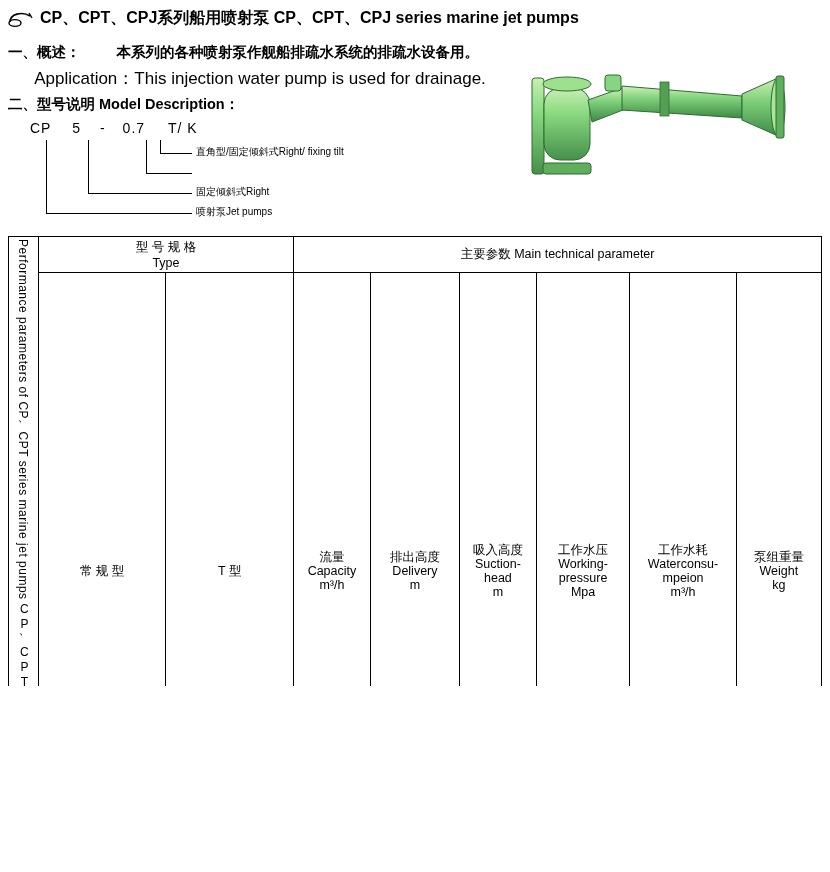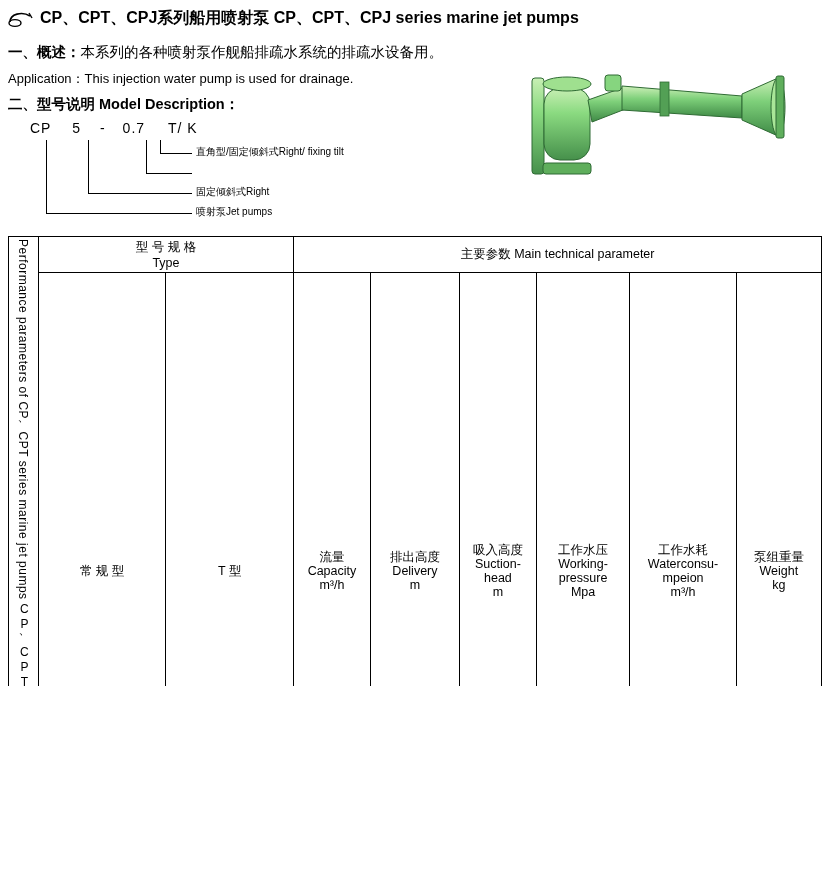--- a/index.html
+++ b/index.html
@@ -39,24 +39,25 @@
     position: relative;
     padding: 6px 8px 0 8px;
     width: 520px;
   }
   .line {
     font-size: 14.5px;
     line-height: 21px;
     margin: 5px 0;
     font-weight: bold;
   }
-  .line .normal { font-weight: normal; }
+  .line .normal { font-weight: bold; margin-left: 36px; }
   .line.app {
     font-weight: normal;
-    font-size: 13px;
+    font-size: 17px;
+    text-align: center;
   }
 
   
   .model-area {
     position: relative;
     height: 110px;
     margin-top: 2px;
     padding-left: 24px;
   }
   .model-code {

